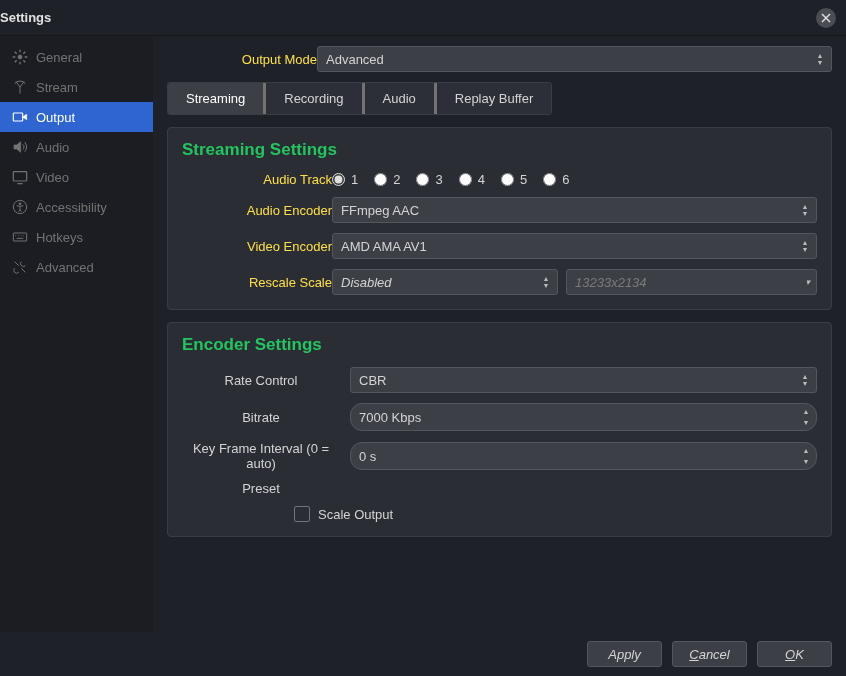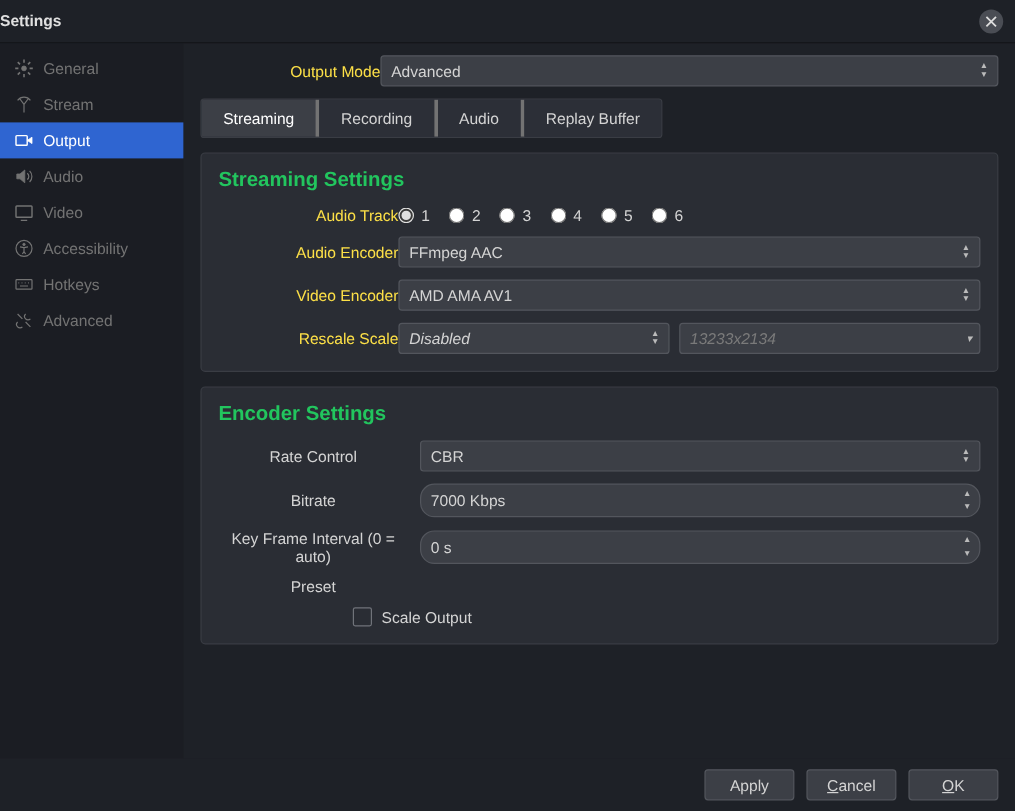--- a/index.html
+++ b/index.html
@@ -34,21 +34,21 @@
 .dual-combo { display:flex; gap:8px; flex:1;font-style:italic; }
 .text-input { height:26px; background:#3c3f46; border:1px solid #53565d; border-radius:3px; color:#989898; padding:0 8px; flex:1; position:relative; display:flex; align-items:center; }
 .text-input.disabled { color:#7a7a7a; }
 .drop-arrow { position:absolute; right:6px; top:50%; transform:translateY(-50%); color:#bbb; font-size:9px; }
 .spin-input { flex:1; height:28px; background:#3c3f46; border:1px solid #53565d; border-radius:12px; display:flex; align-items:center; padding:0 8px; position:relative; color:#d4d4d4; }
 .spin-ctrl { position:absolute; right:3px; top:2px; bottom:2px; width:14px; display:flex; flex-direction:column; }
 .spin-ctrl div { flex:1; display:flex; align-items:center; justify-content:center; font-size:7px; color:#bbb; cursor:pointer; }
 .checkbox-row { display:flex; align-items:flex-end; gap:8px; margin-left:112px; margin-top:6px; }
 .checkbox { width:16px; height:16px; border:1px solid #70737a; border-radius:2px; background:#2a2d34; cursor:pointer; }
 .footer { position:absolute; bottom:0; left:0; right:0; height:44px; background:#1e2127; display:flex; justify-content:flex-end; align-items:center; gap:10px; padding-right:14px; }
-.btn { min-width:75px; height:26px; background:#3c3f46; border:1px solid #53565d; border-radius:3px; color:#d4d4d4; display:flex; align-items:center; justify-content:center; cursor:pointer; padding:0 14px; }
+.btn { min-width:75px; height:26px; background:#3c3f46; border:1px solid #53565d; border-radius:3px; color:#d4d4d4; display:flex; align-items:center; justify-content:center; cursor:pointer; padding:0 14px;font-style:italic; }
 .btn .u { text-decoration:underline; }
 .encoder-row .row-label-wide { width:168px; }
 </style>
 </head>
 <body>
 
 <div class="titlebar">
   <span class="titlebar-title">Settings</span>
   <div class="close-btn">
     <svg viewBox="0 0 10 10">

